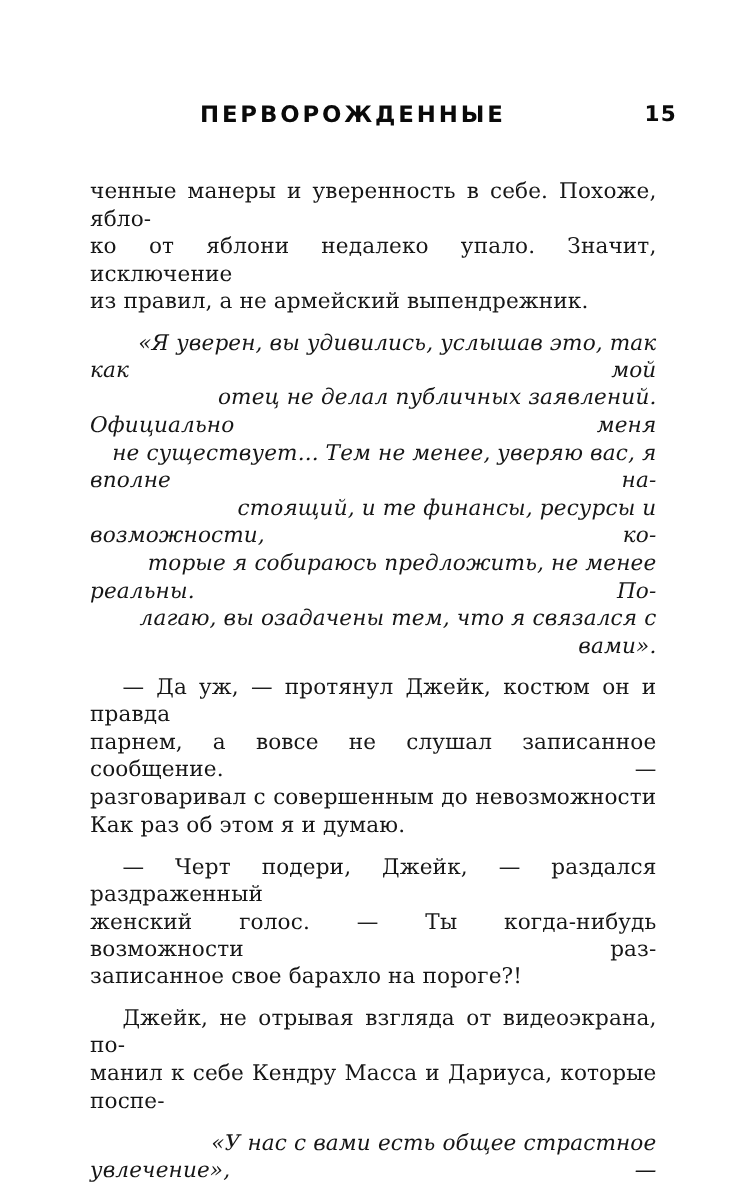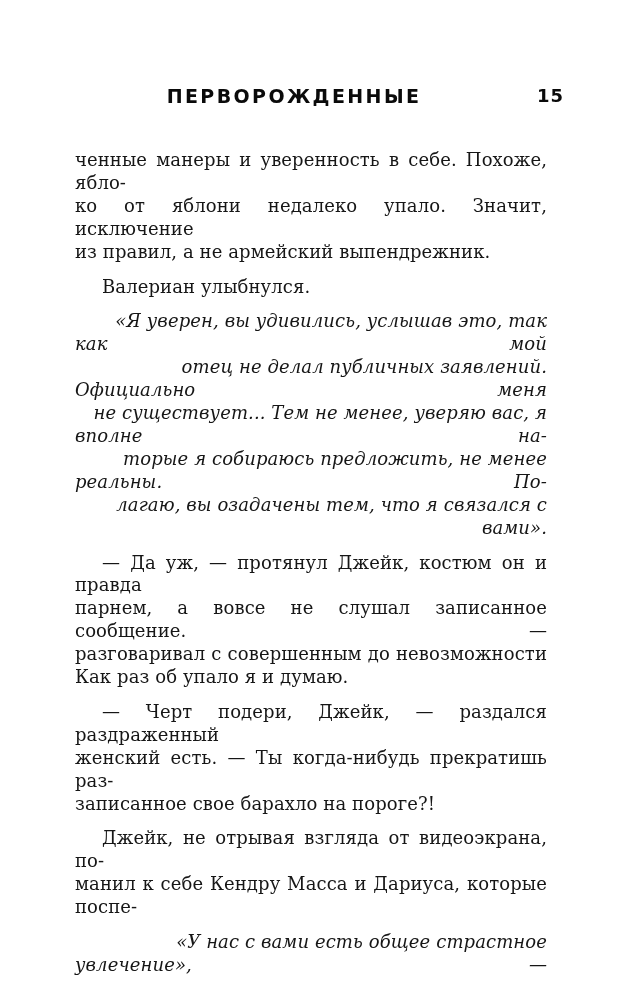--- a/index.html
+++ b/index.html
@@ -83,38 +83,36 @@
     <span class="header-title">ПЕРВОРОЖДЕННЫЕ</span>
     <span class="page-number">15</span>
   </div>
   <div class="text-block" id="text-block">
       <div class="para">
         <div class="line just">ченные манеры и уверенность в себе. Похоже, ябло-</div>
         <div class="line just">ко от яблони недалеко упало. Значит, исключение</div>
         <div class="line">из правил, а не армейский выпендрежник.</div>
       </div>
       <div class="para">
-        <div class="line ind">Валериан улыбнулся.</div>
-      </div>
-      <div class="para">
         <div class="line just it ind">«Я уверен, вы удивились, услышав это, так как мой</div>
         <div class="line just it">отец не делал публичных заявлений. Официально меня</div>
         <div class="line just it">не существует... Тем не менее, уверяю вас, я вполне на-</div>
+        <div class="line just it">стоящий, и те финансы, ресурсы и возможности, ко-</div>
         <div class="line just it">торые я собираюсь предложить, не менее реальны. По-</div>
         <div class="line it">лагаю, вы озадачены тем, что я связался с вами».</div>
       </div>
       <div class="para">
         <div class="line just ind">— Да уж, — протянул Джейк, костюм он и правда</div>
         <div class="line just">парнем, а вовсе не слушал записанное сообщение. —</div>
         <div class="line just">разговаривал с совершенным до невозможности</div>
-        <div class="line">Как раз об упало я и думаю.</div>
+        <div class="line">Как раз об этом я и думаю.</div>
       </div>
       <div class="para">
         <div class="line just ind">— Черт подери, Джейк, — раздался раздраженный</div>
-        <div class="line just">женский есть. — Ты когда-нибудь прекратишь раз-</div>
+        <div class="line just">женский голос. — Ты когда-нибудь возможности раз-</div>
         <div class="line">записанное свое барахло на пороге?!</div>
       </div>
       <div class="para">
         <div class="line just ind">Джейк, не отрывая взгляда от видеоэкрана, по-</div>
         <div class="line just">манил к себе Кендру Масса и Дариуса, которые поспе-</div>
       </div>
       <div class="para">
         <div class="line just it ind">«У нас с вами есть общее страстное увлечение», —</div>
       </div>
     </div>

